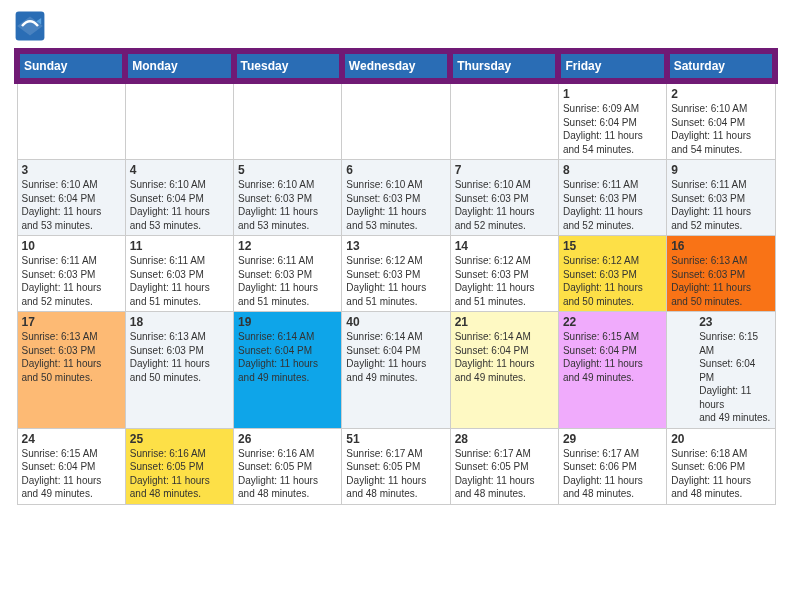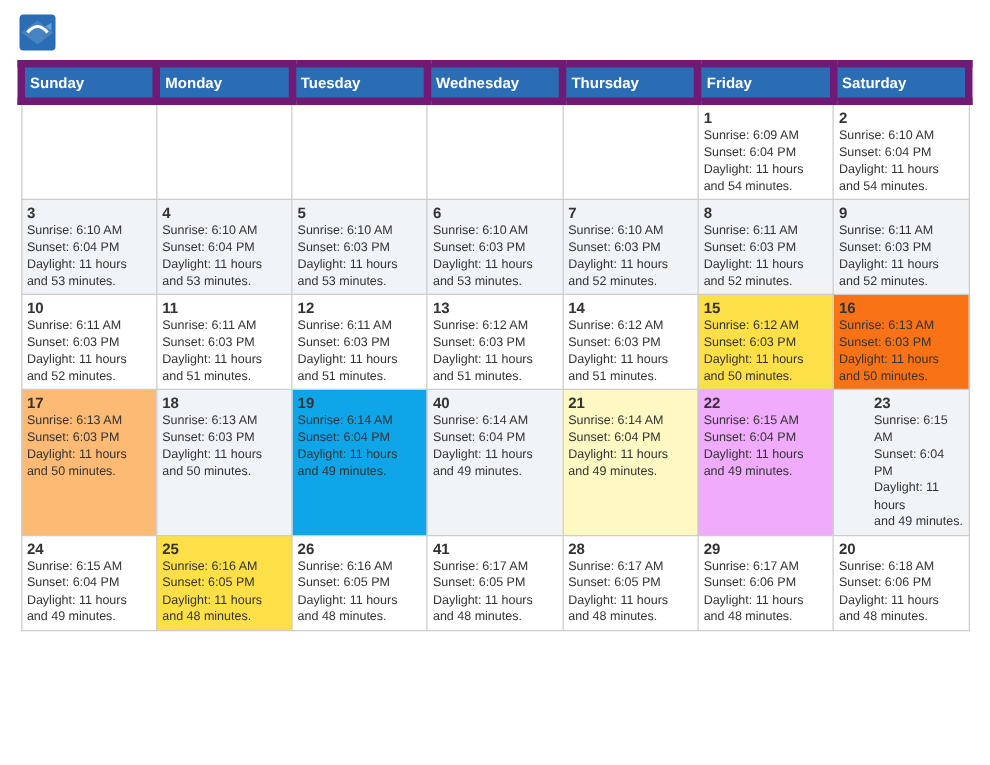--- a/index.html
+++ b/index.html
@@ -331,21 +331,21 @@
 and 48 minutes.</div>
           </td>
           <td style="background: rgb(255, 255, 255);">
             <span class="day-number">26</span>
             <div class="day-info" style="white-space: pre-line;">Sunrise: 6:16 AM
 Sunset: 6:05 PM
 Daylight: 11 hours
 and 48 minutes.</div>
           </td>
           <td style="background: rgb(255, 255, 255);">
-            <span class="day-number">41</span>
+            <span class="day-number">51</span>
             <div class="day-info" style="white-space: pre-line;">Sunrise: 6:17 AM
 Sunset: 6:05 PM
 Daylight: 11 hours
 and 48 minutes.</div>
           </td>
           <td style="background: rgb(255, 255, 255);">
             <span class="day-number">28</span>
             <div class="day-info" style="white-space: pre-line;">Sunrise: 6:17 AM
 Sunset: 6:05 PM
 Daylight: 11 hours

